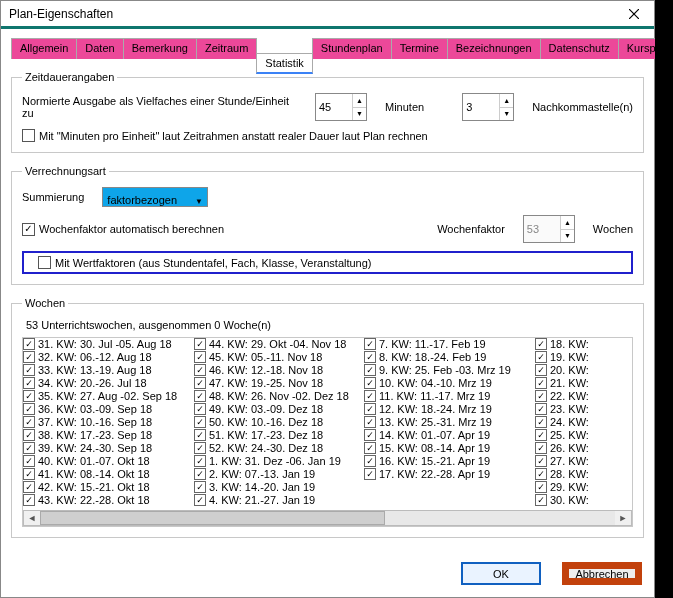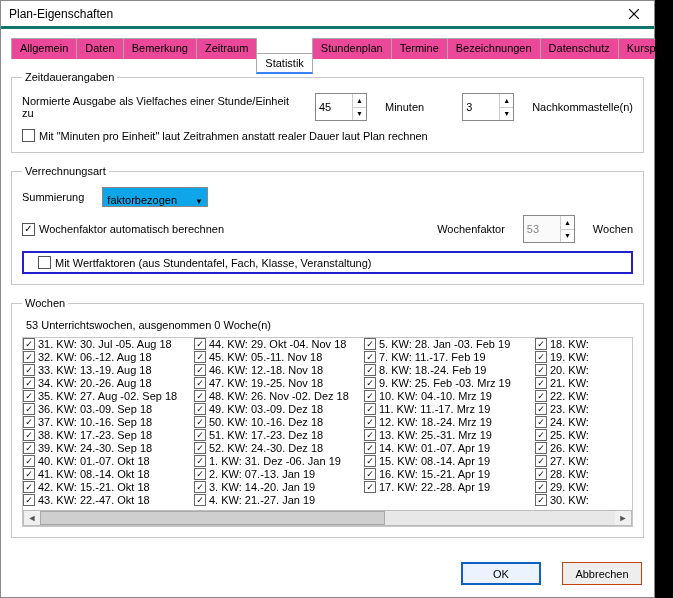--- a/index.html
+++ b/index.html
@@ -143,21 +143,21 @@
     flex:1; height:100%; position: relative; background: #e8e8e8;
   }
   .scrollbar-h .thumb {
     position: absolute; left:0; top:0; height:100%; width:60%; background:#cfcfcf; border:1px solid #aaa;
   }
   .button-row {
     display: flex; justify-content: flex-end; gap: 21px;
     padding: 10px 12px 12px 12px;
   }
   .btn {
-    min-width: 80px; height: 23px; border: 1px solid #c2410c; background: #eee;
+    min-width: 80px; height: 23px; border: 7px solid #c2410c; background: #eee;
     display: inline-flex; align-items: center; justify-content: center; font-size: 11px;
   }
   .btn.primary { border: 2px solid #1060c0; background: #eaf3ff; }
   .disabled input { color: #888; }
   .spacer { flex: 1; }
   .mr { margin-right: 20px;}
 </style>
 </head>
 <body>
 
@@ -261,21 +261,21 @@
               <div class="witem">
                 <span class="box"></span>
                 <span>32. KW: 06.-12. Aug 18</span>
               </div>
               <div class="witem">
                 <span class="box"></span>
                 <span>33. KW: 13.-19. Aug 18</span>
               </div>
               <div class="witem">
                 <span class="box"></span>
-                <span>34. KW: 20.-26. Aug 18</span>
+                <span>34. KW: 20.-26. Jul 18</span>
               </div>
               <div class="witem">
                 <span class="box"></span>
                 <span>35. KW: 27. Aug -02. Sep 18</span>
               </div>
               <div class="witem">
                 <span class="box"></span>
                 <span>36. KW: 03.-09. Sep 18</span>
               </div>
               <div class="witem">
@@ -297,21 +297,21 @@
               <div class="witem">
                 <span class="box"></span>
                 <span>41. KW: 08.-14. Okt 18</span>
               </div>
               <div class="witem">
                 <span class="box"></span>
                 <span>42. KW: 15.-21. Okt 18</span>
               </div>
               <div class="witem">
                 <span class="box"></span>
-                <span>43. KW: 22.-47. Okt 18</span>
+                <span>43. KW: 22.-28. Okt 18</span>
               </div>
             </div>
           <div class="wcol w2" id="wcol2">
               <div class="witem">
                 <span class="box"></span>
                 <span>44. KW: 29. Okt -04. Nov 18</span>
               </div>
               <div class="witem">
                 <span class="box"></span>
                 <span>45. KW: 05.-11. Nov 18</span>
@@ -355,24 +355,20 @@
               <div class="witem">
                 <span class="box"></span>
                 <span>3. KW: 14.-20. Jan 19</span>
               </div>
               <div class="witem">
                 <span class="box"></span>
                 <span>4. KW: 21.-27. Jan 19</span>
               </div>
             </div>
           <div class="wcol w3" id="wcol3">
-              <div class="witem">
-                <span class="box"></span>
-                <span>5. KW: 28. Jan -03. Feb 19</span>
-              </div>
               <div class="witem">
                 <span class="box"></span>
                 <span>7. KW: 11.-17. Feb 19</span>
               </div>
               <div class="witem">
                 <span class="box"></span>
                 <span>8. KW: 18.-24. Feb 19</span>
               </div>
               <div class="witem">
                 <span class="box"></span>

